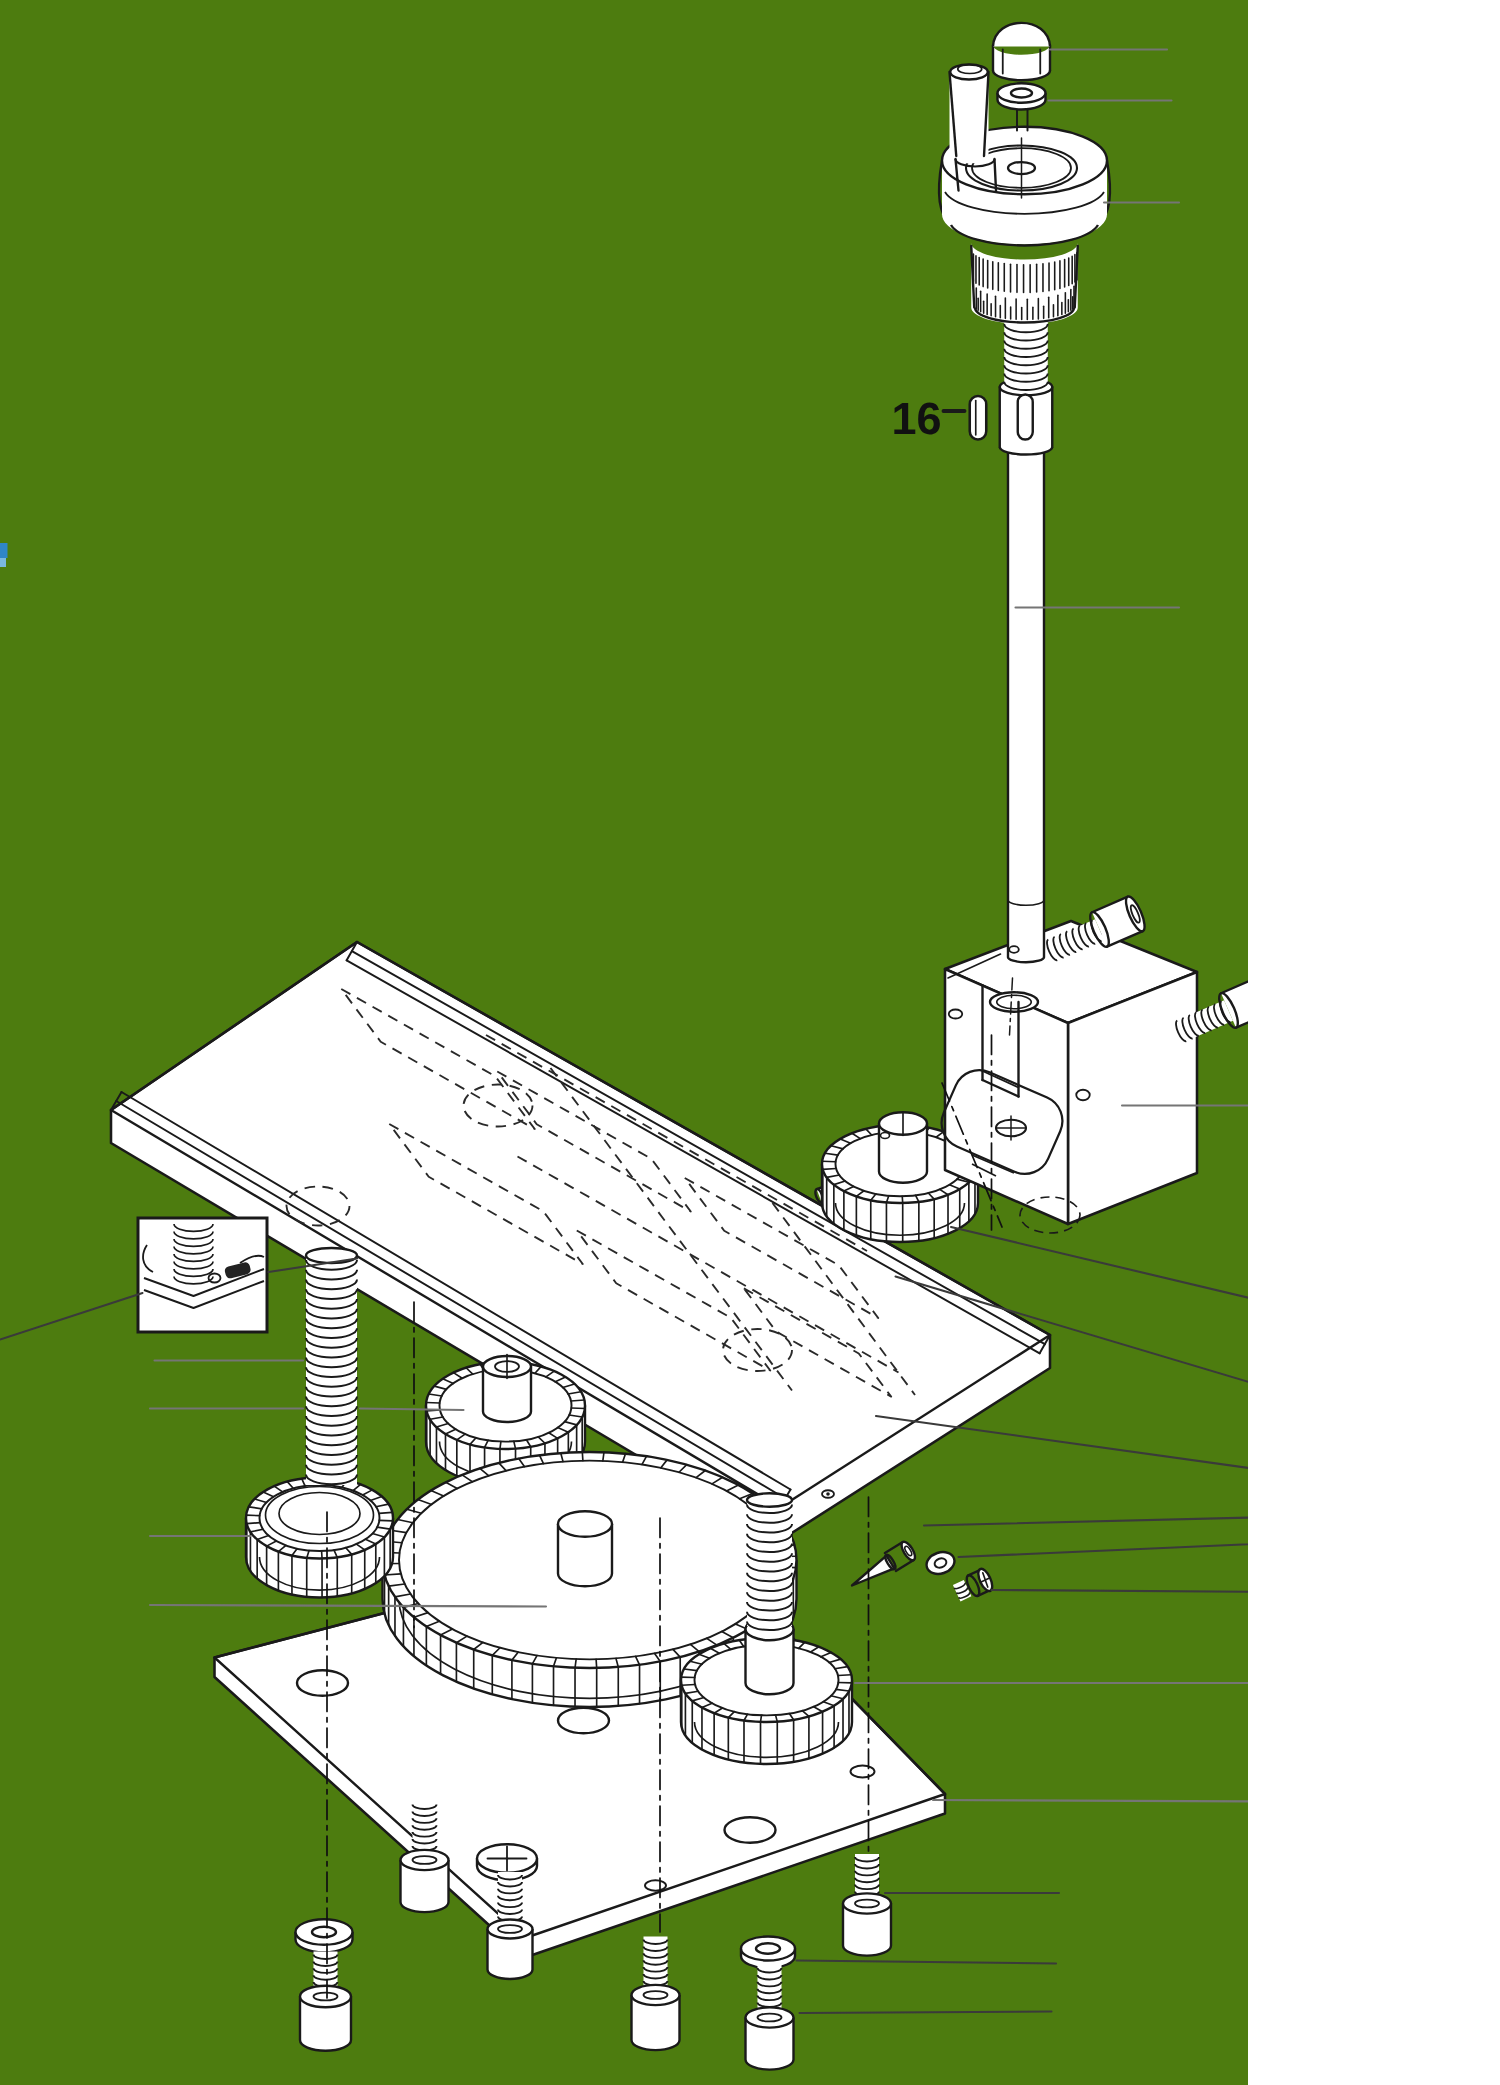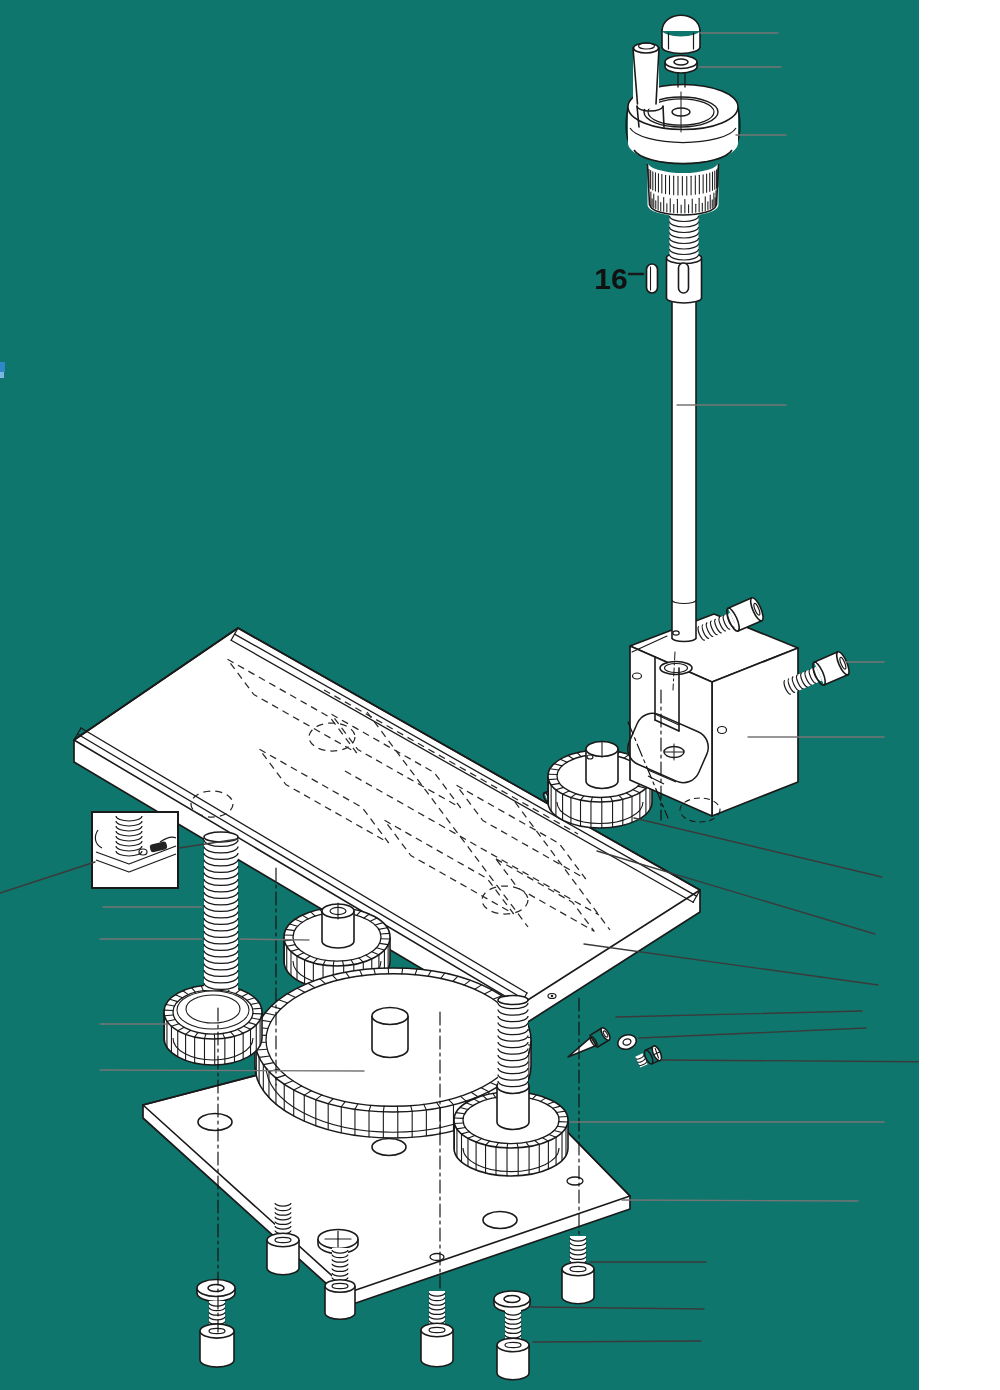--- a/index.html
+++ b/index.html
@@ -1,16 +1,16 @@
 <!DOCTYPE html>
 <html><head>
 <meta charset="utf-8">
 <style>
   html,body{margin:0;padding:0;background:#fff;}
-  .stage{position:relative;width:919px;height:1390px;background:#0f766e;overflow:hidden;}
+  .stage{position:relative;width:832px;height:1390px;background:#4d7c0f;overflow:hidden;}
   svg{display:block;}
   text.callout{font:700 30px "Liberation Sans", sans-serif;fill:#111;}
 </style>
 </head>
 <body>
 
 <div class="stage">
 <svg width="1000" height="1390" viewBox="0 0 1000 1390">
   <g>
         <rect x="0" y="362" width="5" height="10" fill="#2f86c8"></rect>

